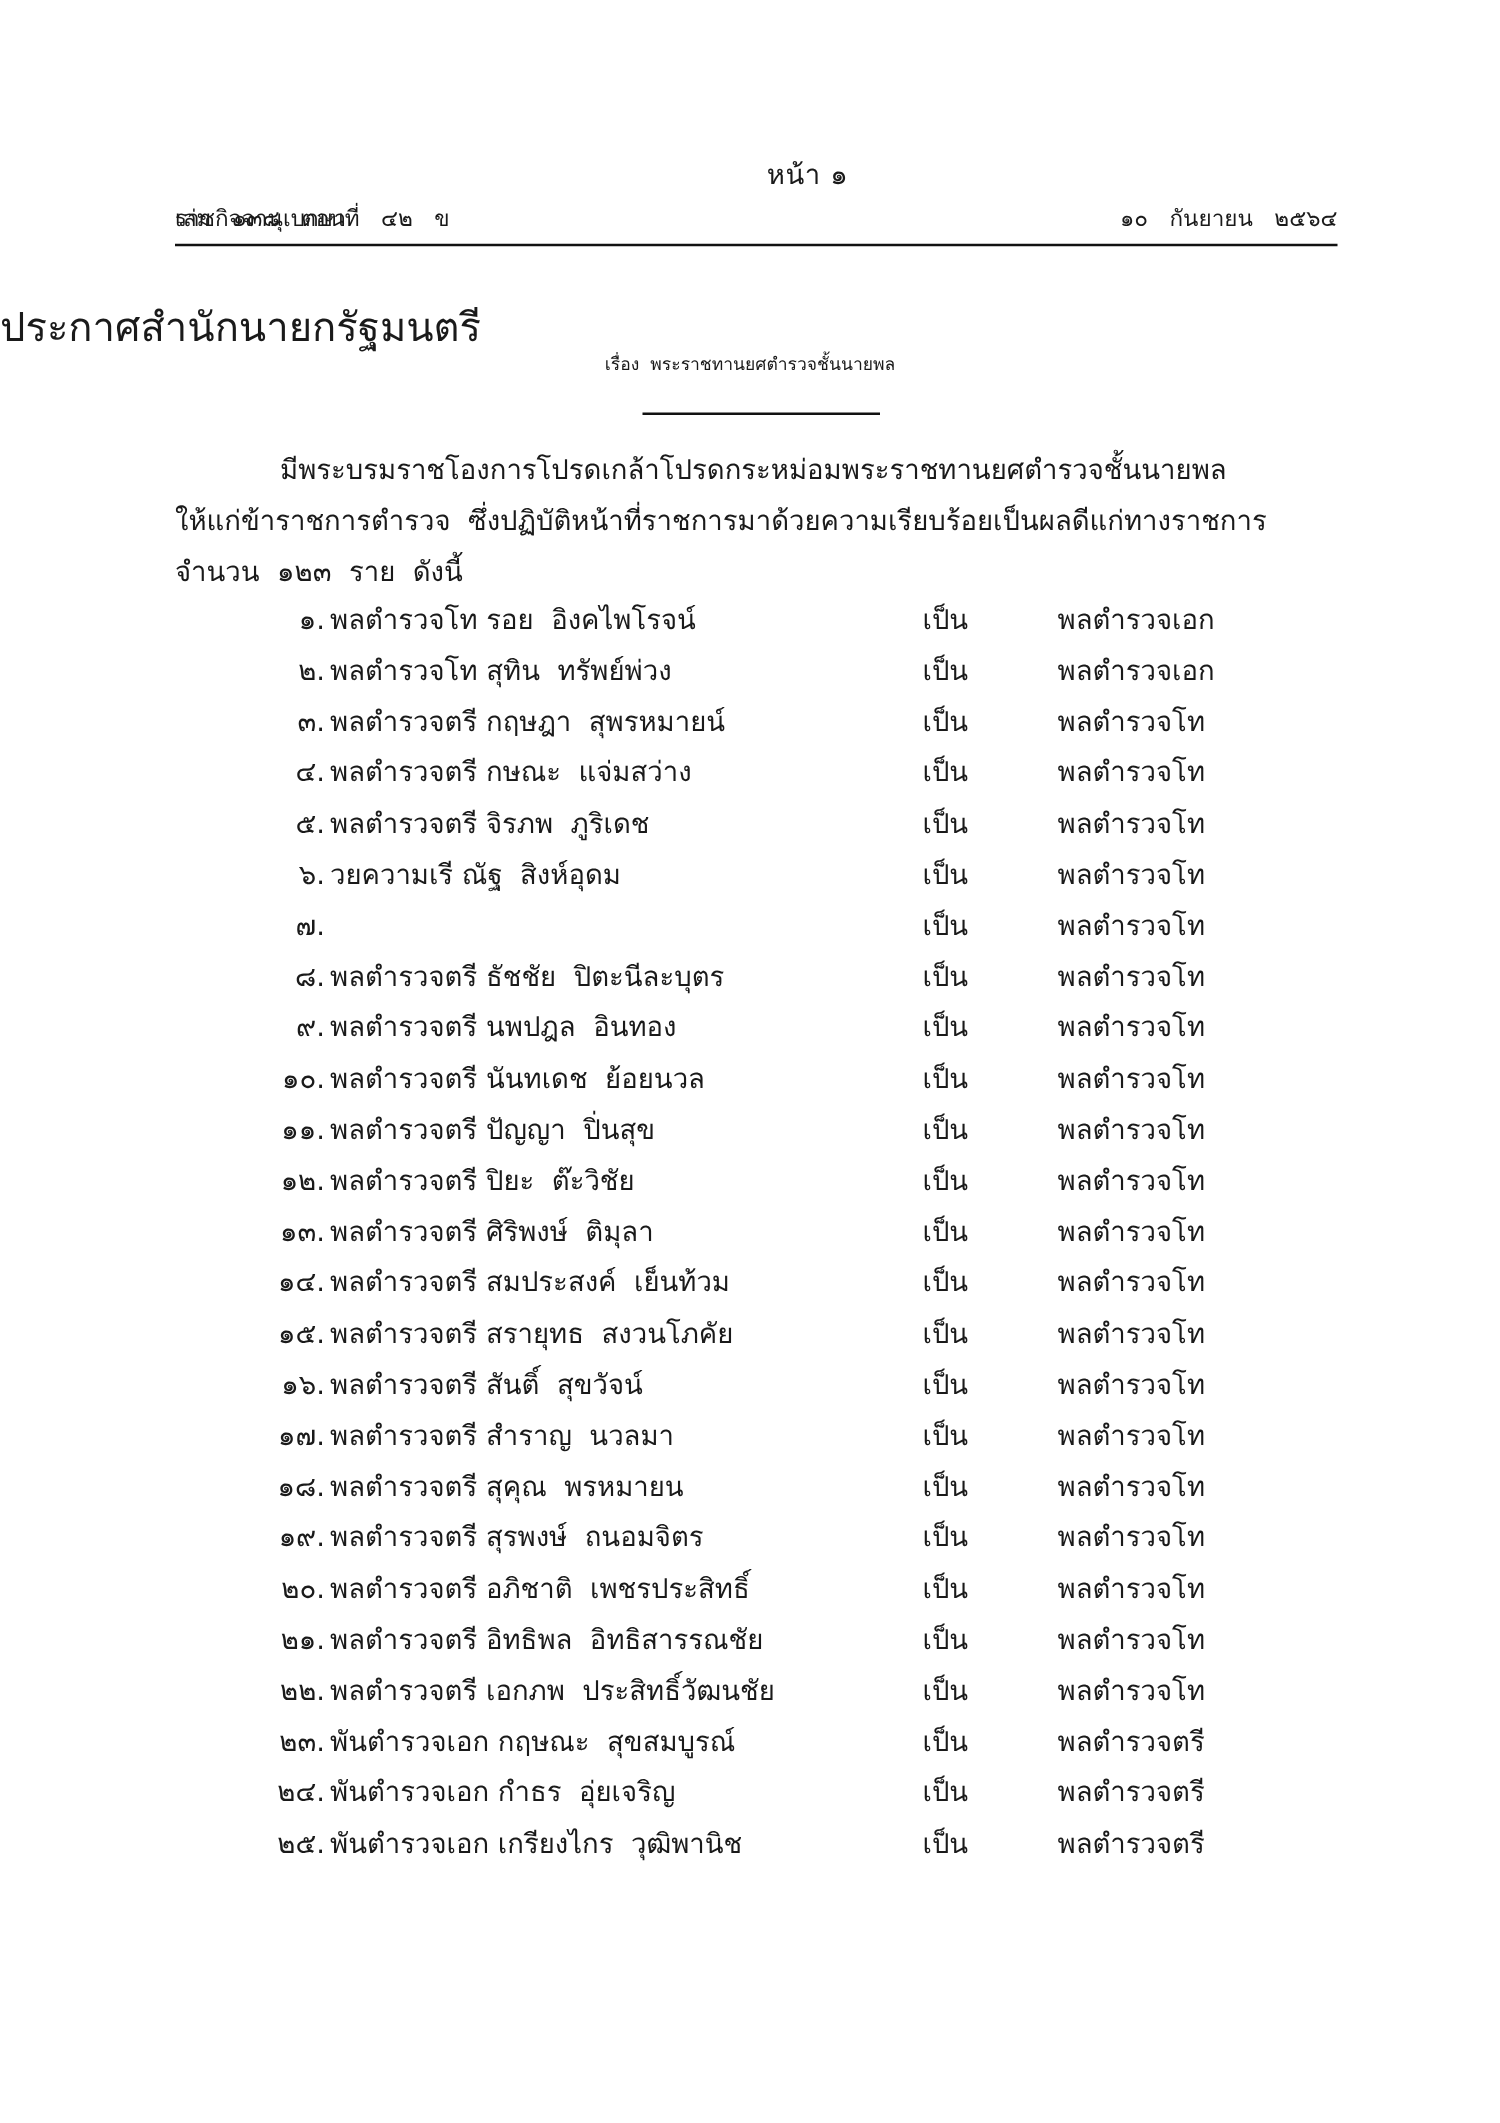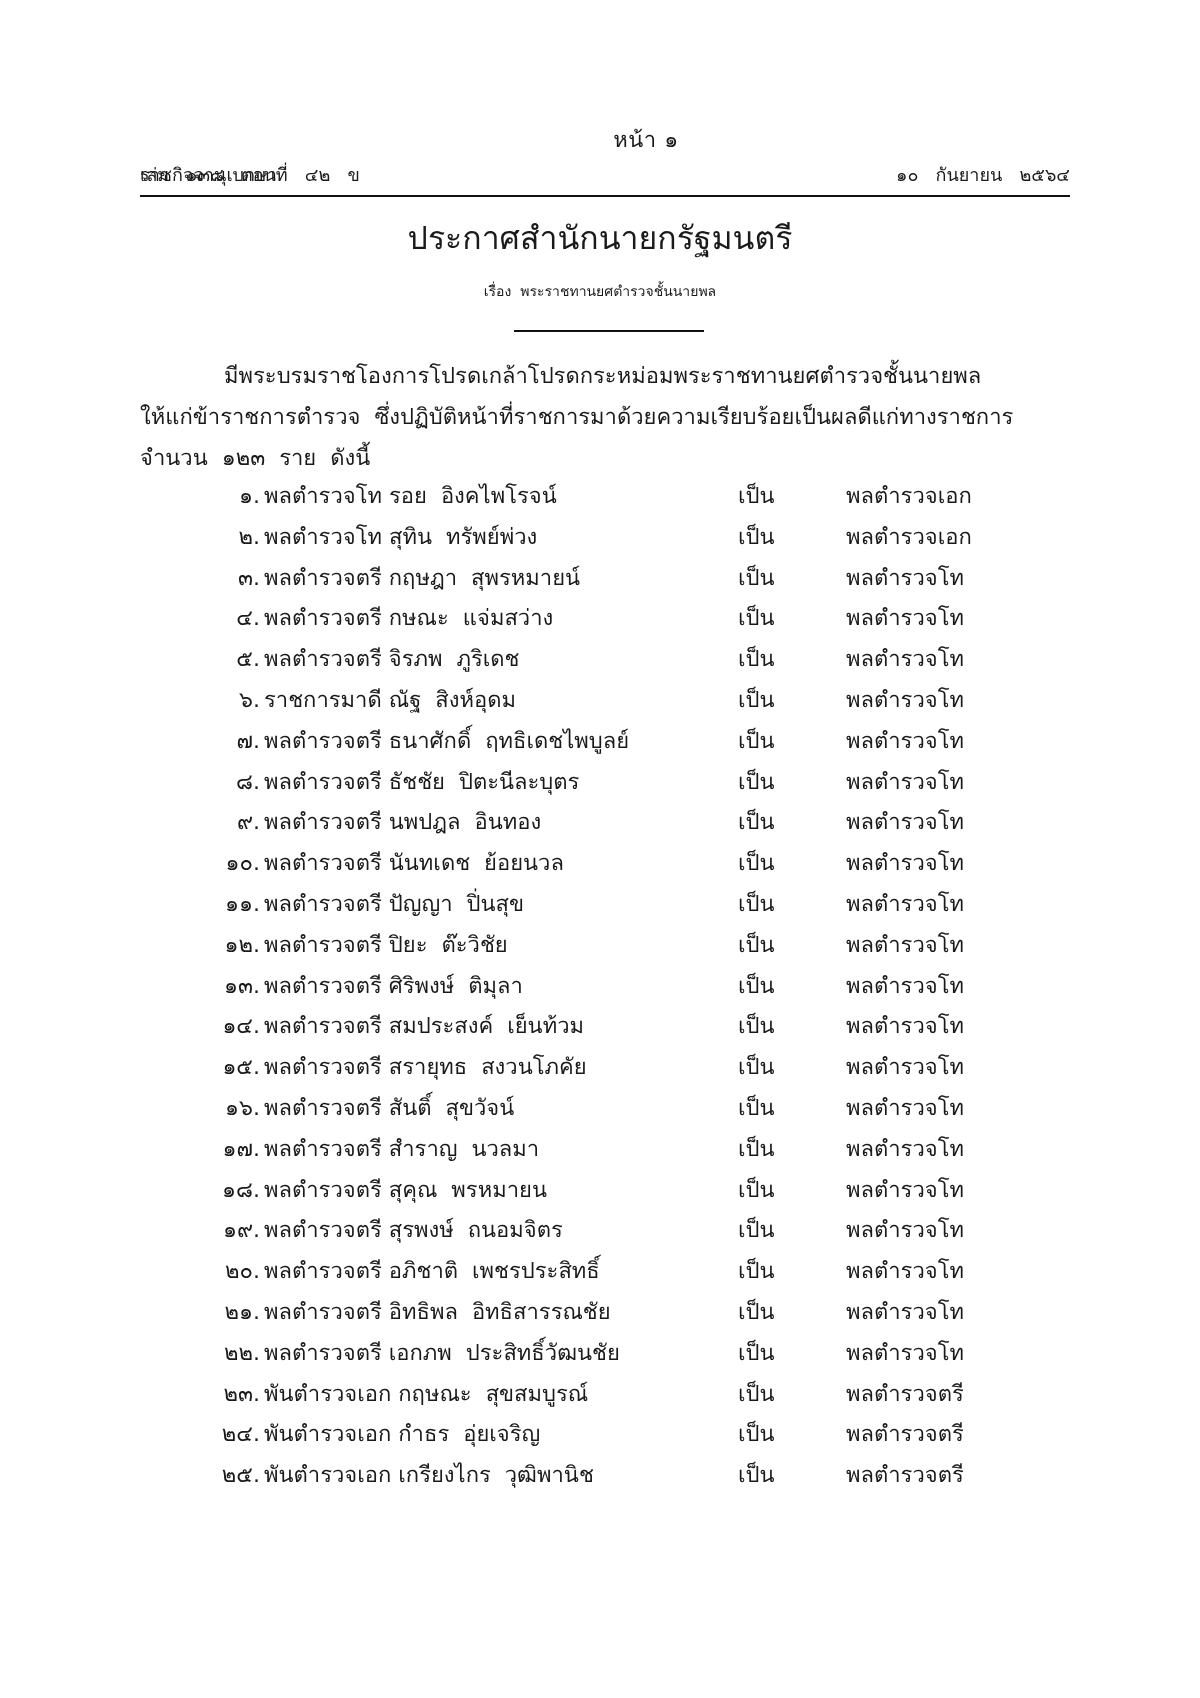--- a/index.html
+++ b/index.html
@@ -16,21 +16,21 @@
     position: absolute; top: 160px; left: 140px; width: 930px; height: 34px;
     font-size: 18px;
   }
   .header-line .left { position: absolute; left: 0; top: 0; white-space: pre; }
   .header-line .center { position: absolute; left: 0; width: 100%; text-align: left; top: 0; }
   .header-line .right { position: absolute; right: 0; top: 0; white-space: pre; }
   .header-rule {
     position: absolute; top: 195px; left: 140px; width: 930px; height: 2px; background: #111;
   }
   .title {
-    position: absolute; top: 212px; left: 0; width: 100%; text-align: center;
+    position: absolute; top: 236px; left: 0; width: 100%; 
     font-size: 32px;
   }
   .subtitle {
     position: absolute; top: 280px; left: 0; width: 100%; text-align: center;
     font-size: 14px; white-space: pre;
   }
   .title-rule {
     position: absolute; top: 330px; left: 514px; width: 190px; height: 2px; background: #111;
   }
   .para {
@@ -96,27 +96,26 @@
       <span class="rank">พลตำรวจโท</span>
     </div>
   <div class="row">
       <span class="num">๕.</span>
       <span class="name">พลตำรวจตรี จิรภพ  ภูริเดช</span>
       <span class="pen">เป็น</span>
       <span class="rank">พลตำรวจโท</span>
     </div>
   <div class="row">
       <span class="num">๖.</span>
-      <span class="name">ราชการมาดี ณัฐ  สิงห์อุดม</span>
+      <span class="name">วยความเรี ณัฐ  สิงห์อุดม</span>
       <span class="pen">เป็น</span>
       <span class="rank">พลตำรวจโท</span>
     </div>
   <div class="row">
       <span class="num">๗.</span>
-      <span class="name">พลตำรวจตรี ธนาศักดิ์  ฤทธิเดชไพบูลย์</span>
       <span class="pen">เป็น</span>
       <span class="rank">พลตำรวจโท</span>
     </div>
   <div class="row">
       <span class="num">๘.</span>
       <span class="name">พลตำรวจตรี ธัชชัย  ปิตะนีละบุตร</span>
       <span class="pen">เป็น</span>
       <span class="rank">พลตำรวจโท</span>
     </div>
   <div class="row">

